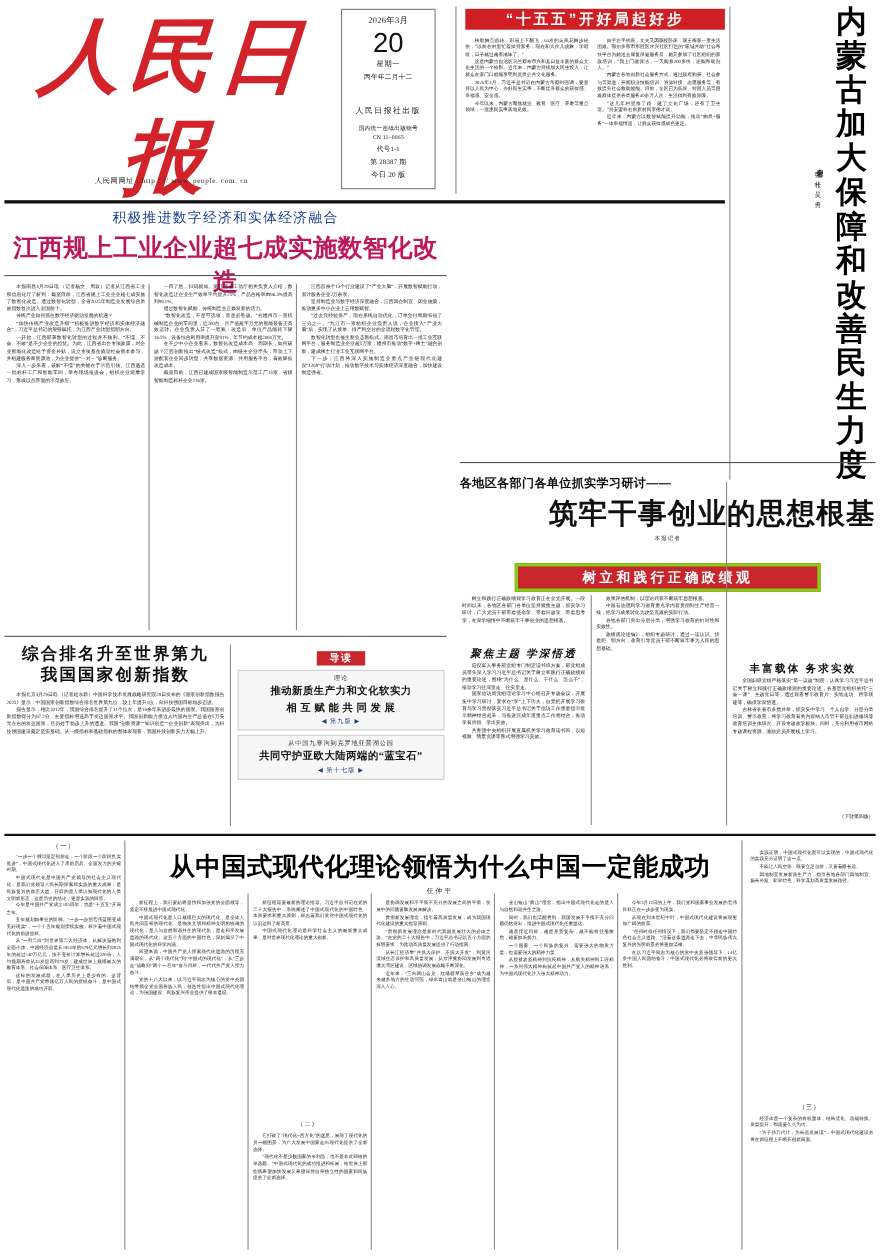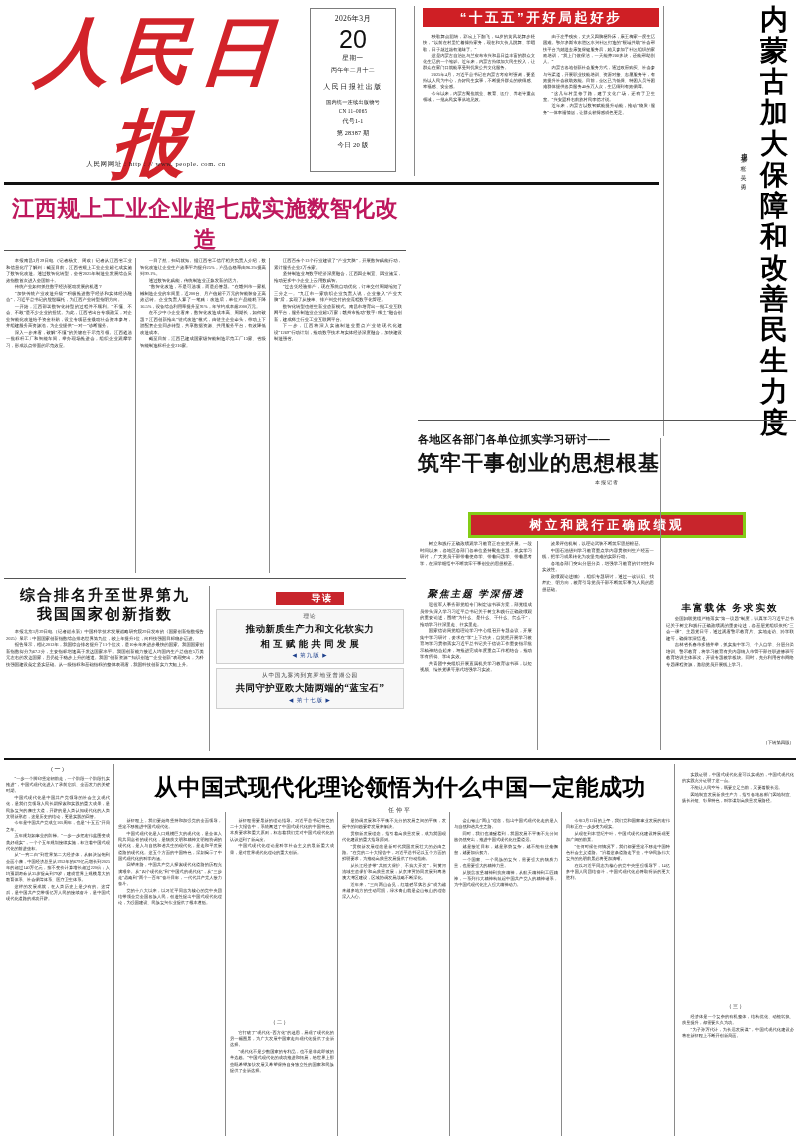--- a/index.html
+++ b/index.html
@@ -20,21 +20,21 @@
            font-style:italic;text-align:center;transform:skewX(-4deg);}
   .logo-py{text-align:center;font-size:18px;letter-spacing:4px;color:#d2232a;font-weight:bold;margin-top:-6px;font-family:"Liberation Serif",serif;}
   .logo-url{position:absolute;left:8px;top:160px;width:296px;text-align:center;font-size:6.5px;color:#222;letter-spacing:0.6px;}
 
   .datebox{position:absolute;left:310px;top:8px;width:86px;height:164px;border:1.5px solid #7d7d7d;box-sizing:border-box;
            padding:5px 3px 0;text-align:center;}
   .datebox .d-ym{font-size:7.6px;margin-bottom:1px;letter-spacing:0.3px;}
   .datebox .d-day{font-size:25px;line-height:28px;font-weight:normal;margin:0;font-family:"Liberation Sans",sans-serif;}
   .datebox .d-wk{font-size:6.6px;margin-top:1px;letter-spacing:0.5px;}
   .datebox .d-lunar{font-size:6px;margin-top:3px;letter-spacing:0.3px;}
-  .datebox .d-pub{font-size:7px;margin-top:7px;letter-spacing:1.5px;}
+  .datebox .d-pub{font-size:7px;margin-top:21px;letter-spacing:1.5px;}
   .datebox .d-sm{font-size:5.2px;margin-top:7px;letter-spacing:0.2px;}
   .datebox .d-sm2{font-size:5.2px;margin-top:2px;letter-spacing:0.2px;}
   .datebox .d-sm3{font-size:6px;margin-top:3px;letter-spacing:0.2px;}
   .datebox .d-sm4{font-size:6.2px;margin-top:3px;letter-spacing:0.2px;}
   .datebox .d-sm5{font-size:6.6px;margin-top:3px;letter-spacing:0.2px;}
 
   
   .red-banner{position:absolute;left:423px;top:8px;width:236px;height:19px;background:#cf1f25;color:#fff;
               font-size:13.5px;font-weight:bold;letter-spacing:2.5px;text-align:center;line-height:19px;
               font-family:"Liberation Sans",sans-serif;}
@@ -62,29 +62,29 @@
 
   .col{font-size:4.4px;line-height:6.5px;text-align:justify;color:#1b1b1b;}
   .col p{margin:0;text-indent:2em;}
 
   
   .head2{font-size:15px;font-weight:bold;letter-spacing:2px;text-align:center;line-height:19px;color:#111;
          font-family:"Liberation Serif",serif;}
 
   
   .daodu-tag{width:44px;height:13px;background:#c8252c;color:#fff;font-size:9px;font-weight:bold;letter-spacing:1.5px;
-             text-align:center;line-height:13px;margin:0 auto;font-family:"Liberation Sans",sans-serif;padding-left:24px;}
+             text-align:center;line-height:13px;margin:0 auto;font-family:"Liberation Sans",sans-serif;}
   .daodu-item{border:1px solid #cfcfcf;background:#f7f7f7;padding:3px 0;margin-top:4px;text-align:center;}
   .daodu-sub{font-size:5.6px;color:#333;letter-spacing:0.8px;}
   .daodu-title{font-size:9.4px;font-weight:bold;letter-spacing:0.5px;line-height:12.5px;color:#111;margin-top:2px;}
   .daodu-page{font-size:5.6px;color:#1d3f8b;margin-top:2px;letter-spacing:1px;}
 
   
   .ctr-kicker{font-size:11px;font-weight:bold;letter-spacing:0.3px;color:#111;font-family:"Liberation Sans",sans-serif;}
-  .ctr-head{text-align:left;font-size:21px;font-weight:bold;letter-spacing:1px;color:#111;margin-top:2px;
+  .ctr-head{text-align:right;font-size:26px;font-weight:bold;letter-spacing:1px;color:#111;margin-top:2px;
             font-family:"Liberation Serif",serif;}
   .red-sub{background:#c8252c;color:#fff;font-size:12.5px;font-weight:bold;letter-spacing:3px;text-align:center;
            line-height:20px;height:20px;font-family:"Liberation Sans",sans-serif;border:3px solid #84cc16;}
   .sub-head{text-align:center;font-size:9.6px;font-weight:bold;letter-spacing:2px;color:#111;margin:4px 0 3px;}
 
   
   .bot-head{text-align:center;font-size:23px;font-weight:bold;letter-spacing:0.4px;color:#000;
             font-family:"Liberation Sans",sans-serif;}
   .bot-byline{text-align:center;font-size:6px;letter-spacing:2px;color:#222;margin-top:3px;}
 
@@ -154,20 +154,21 @@
         <p>近年来，内蒙古以数智赋能提升动能，推动“物质+服务”一体幸福情居，让群众获得感成色更足。</p>
       </div>
 
     <div class="vcol-rule" style="left:414px;top:6px;height:170px;"></div>
     <div class="vcol-rule" style="left:663px;top:6px;height:430px;"></div>
   </div>
 
   <div class="hr-thick" style="left:4px;top:182px;width:655px;height:2.6px;"></div>
 
   <div style="position:absolute;left:4px;top:190px;width:402px;">
+    <div class="kicker">积极推进数字经济和实体经济融合</div>
     <div class="lead-head">江西规上工业企业超七成实施数智化改造</div>
   </div>
   <div class="hr-thin" style="left:4px;top:250px;width:402px;height:0.8px;"></div>
 
   <div class="col" style="position:absolute;left:6px;top:258px;width:126px;height:315px;overflow:hidden;" id="lead-c1">
       <p>本报南昌3月29日电 （记者杨文、周欢）记者从江西省工业和信息化厅了解到：截至目前，江西省规上工业企业超七成实施了数智化改造。通过数智化转型，全省2025年制造业发展综合质效指数首次进入全国前十。</p>
       <p>传统产业如何抓住数字经济驱动发展的机遇？</p>
       <p>“加快传统产业改造升级”“积极推进数字经济和实体经济融合”，习近平总书记的殷殷嘱托，为江西产业转型指明方向。</p>
       <p>一开始，江西部署数智化转型的过程并不顺利。“不懂、不会、不敢”是不少企业的担忧。为此，江西省出台专项政策，对企业智能化改造给予资金补贴，设立专项基金撬动社会资本参与，并组建服务商资源池，为企业提供“一对一”诊断服务。</p>
       <p>深入一步来看，破解“不懂”的关键在于示范引领。江西遴选一批标杆工厂和智能车间，举办现场推进会，组织企业观摩学习，形成以点带面的示范效应。</p>

